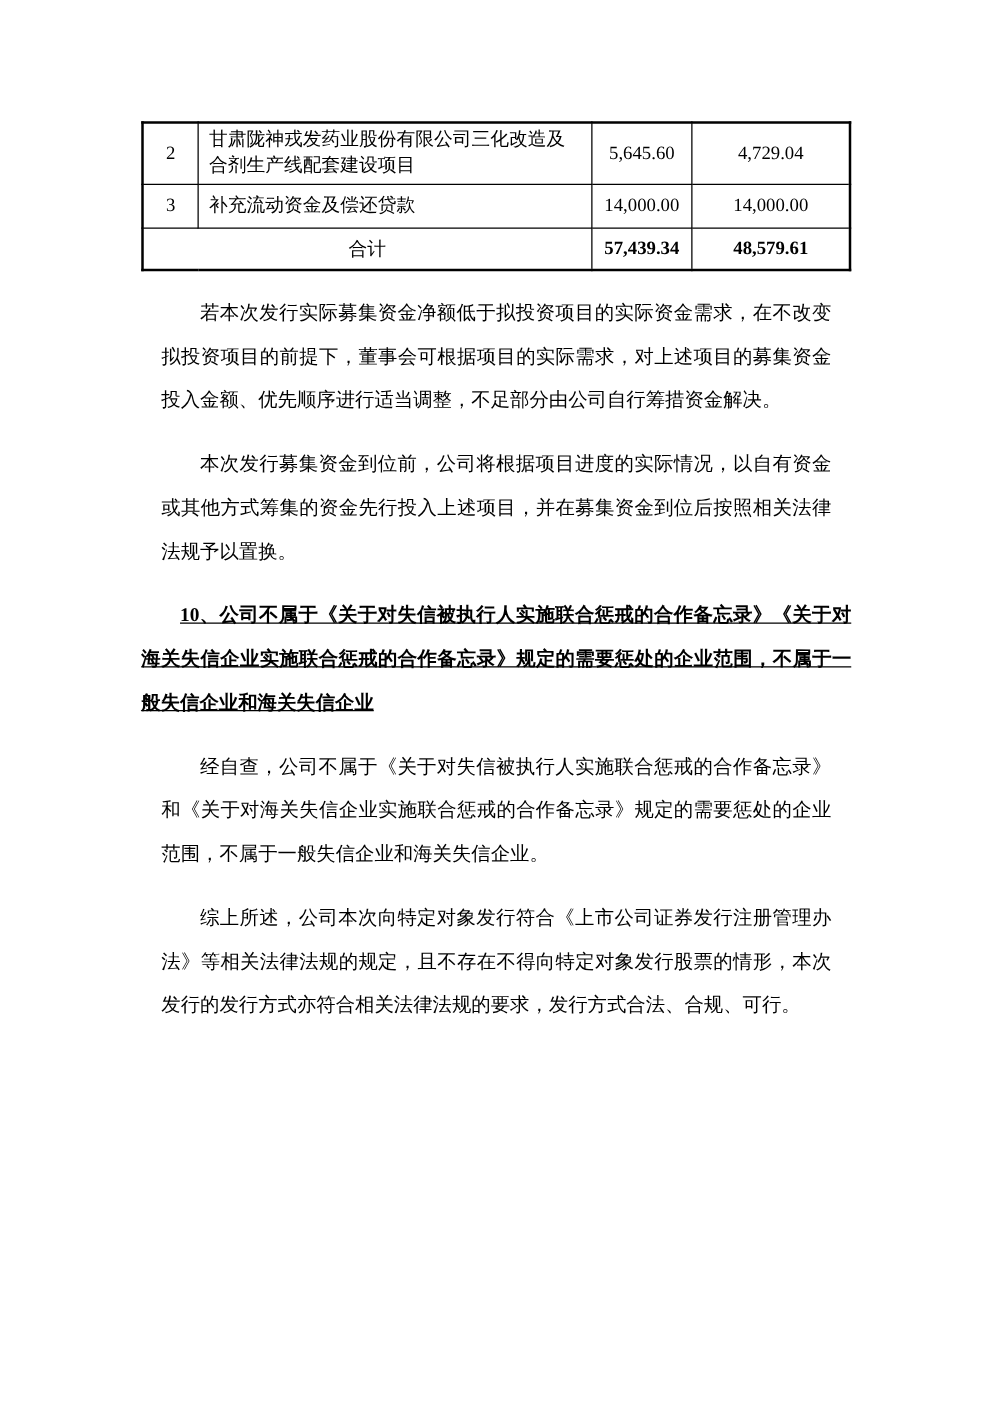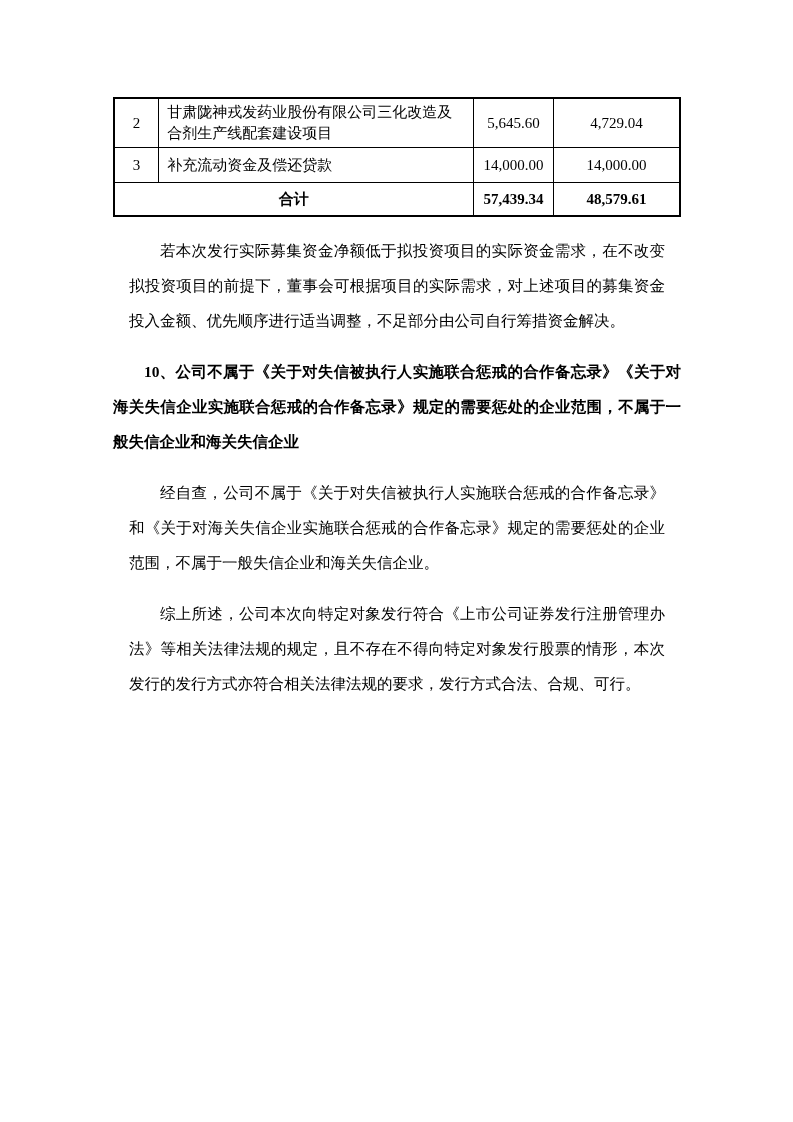--- a/index.html
+++ b/index.html
@@ -50,21 +50,21 @@
     padding: 4px 9px;
   }
   td.c-num {
     text-align: center;
     margin-left: 15px;
   }
   tr.row-single td { height: 28px; }
   tr.row-total td  { height: 26px; }
   tr.row-total td.c-total-label {
     text-align: center;
-    font-weight: bold;
+    font-weight: normal;
   }
   tr.row-total td.c-num {
     font-weight: bold;
   }
 
   
   .body-text {
     margin-top: 7px;
     width: 568px;
   }
@@ -77,20 +77,21 @@
     text-indent: 2em;
   }
   .heading-num {
     margin: 0;
     font-size: 15.5px;
     line-height: 35px;
     font-weight: bold;
     text-align: justify;
     text-justify: inter-character;
     text-indent: 2em;
+    text-decoration: underline;
   }
   .heading-section {
     margin: 11px 0 6px 0;
     font-family: "Liberation Sans", "DejaVu Sans", sans-serif;
     font-size: 15.5px;
     line-height: 35px;
     font-weight: bold;
     text-indent: 0;
   }
 </style>
@@ -123,19 +124,20 @@
         <tr class="row-total">
           <td class="c-total-label" colspan="2">合计</td>
           <td class="c-num">57,439.34</td>
           <td class="c-num">48,579.61</td>
         </tr>
       </tbody>
     </table>
 
     <div class="body-text">
       <p class="para">若本次发行实际募集资金净额低于拟投资项目的实际资金需求，在不改变拟投资项目的前提下，董事会可根据项目的实际需求，对上述项目的募集资金投入金额、优先顺序进行适当调整，不足部分由公司自行筹措资金解决。</p>
+      <p class="para">本次发行募集资金到位前，公司将根据项目进度的实际情况，以自有资金或其他方式筹集的资金先行投入上述项目，并在募集资金到位后按照相关法律法规予以置换。</p>
       <h3 class="heading-num">10、公司不属于《关于对失信被执行人实施联合惩戒的合作备忘录》《关于对海关失信企业实施联合惩戒的合作备忘录》规定的需要惩处的企业范围，不属于一般失信企业和海关失信企业</h3>
       <p class="para">经自查，公司不属于《关于对失信被执行人实施联合惩戒的合作备忘录》和《关于对海关失信企业实施联合惩戒的合作备忘录》规定的需要惩处的企业范围，不属于一般失信企业和海关失信企业。</p>
       <p class="para">综上所述，公司本次向特定对象发行符合《上市公司证券发行注册管理办法》等相关法律法规的规定，且不存在不得向特定对象发行股票的情形，本次发行的发行方式亦符合相关法律法规的要求，发行方式合法、合规、可行。</p>
     </div>
 
   </div>
 </div>
 
 </body></html>

